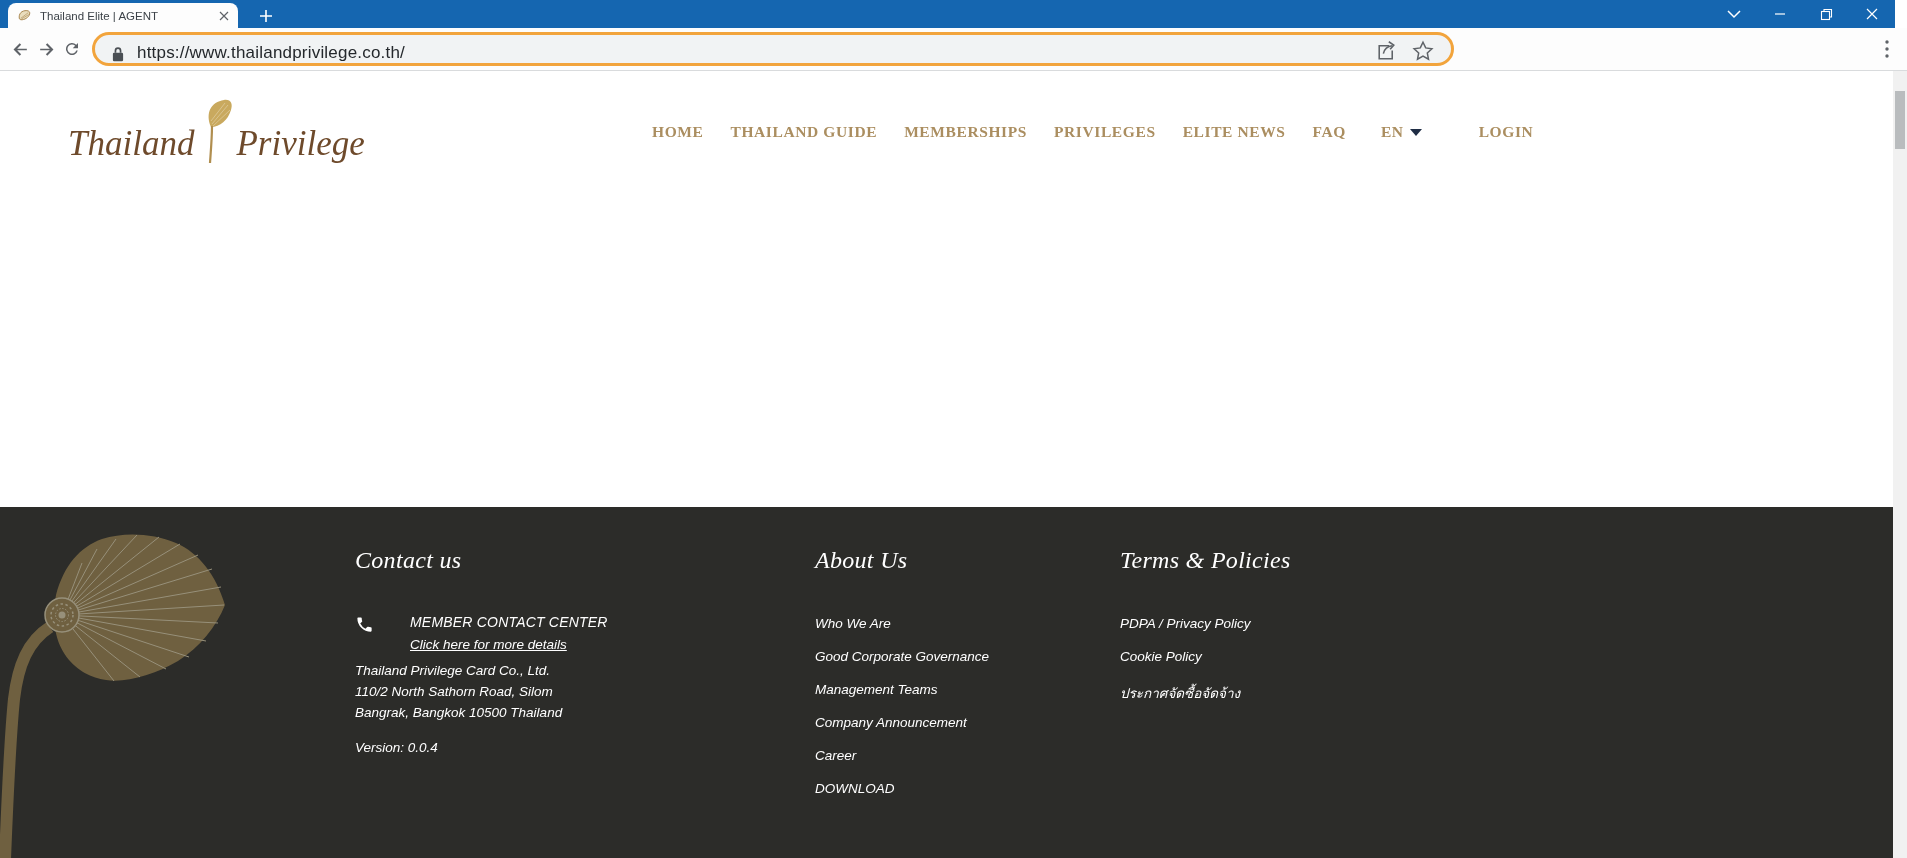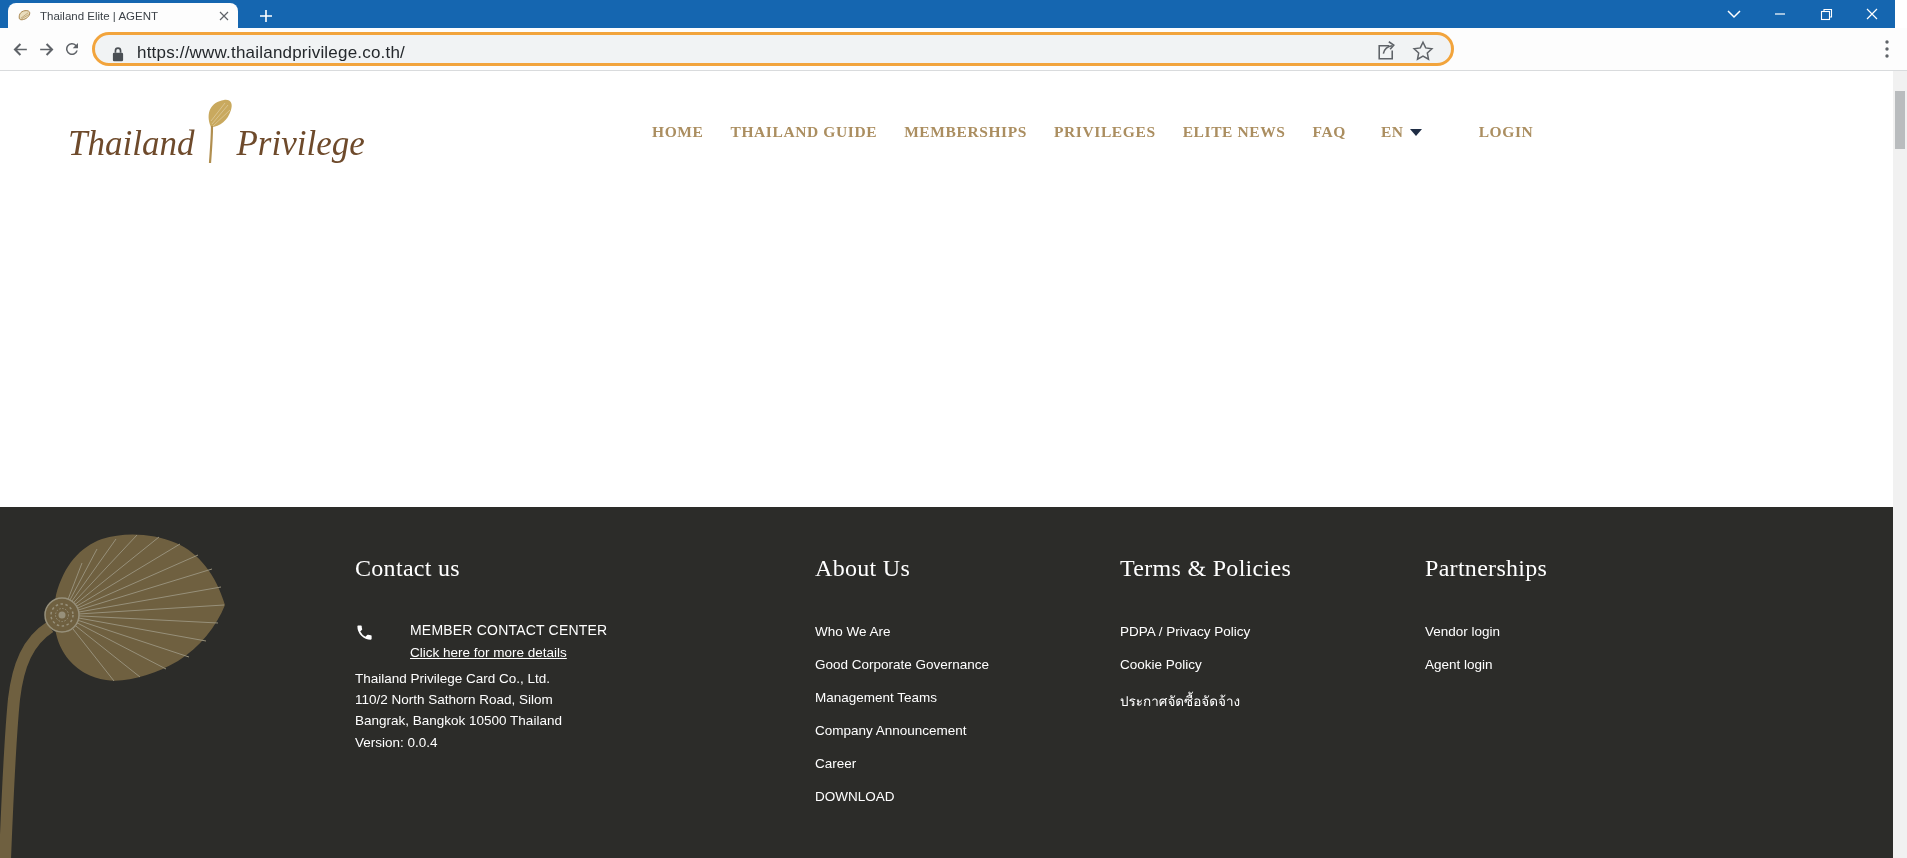--- a/index.html
+++ b/index.html
@@ -40,31 +40,31 @@
             font-size:15.5px;letter-spacing:.6px;color:#ab8e60;}
   .nav-item{white-space:nowrap;cursor:pointer;}
   .lang{display:flex;align-items:center;gap:6px;margin-left:8px;cursor:pointer;text-align:center;}
   .tri-down{width:0;height:0;border-left:6px solid transparent;border-right:6px solid transparent;
             border-top:7px solid #1f2d45;}
   .login{margin-left:30px;cursor:pointer;}
 
   
   .footer{position:absolute;left:0;right:0;top:436px;height:351px;background:#2c2c29;color:#fff;}
   .lotus{position:absolute;left:-6px;top:2px;pointer-events:none;}
-  .fcol{position:absolute;top:48px;}
+  .fcol{position:absolute;top:40px;font-style:italic;}
   .fheading{font-family:"Liberation Serif","DejaVu Serif",serif;font-size:24px;font-weight:500;
             margin:0;color:#fff;letter-spacing:.3px;}
   .flinks{margin-top:42px;}
   .flink{font-size:13.5px;margin-bottom:18px;cursor:pointer;white-space:nowrap;}
   .contact-block{position:relative;margin-top:40px;}
   .phone-ic{position:absolute;left:0;top:1px;}
   .cc-label{margin-left:55px;font-size:14px;letter-spacing:.2px;}
   .cc-link{margin-left:55px;margin-top:7px;font-size:13.5px;text-decoration:underline;cursor:pointer;display:block;width:max-content;}
   .addr{margin-top:8px;font-size:13.5px;line-height:21px;}
-  .version{margin-top:4px;font-size:13.5px;}
+  .version{margin-top:17px;font-size:13.5px;}
 
   
   .scrollbar{position:absolute;right:0;top:71px;width:14px;height:787px;background:#f1f1f1;}
   .scroll-thumb{position:absolute;left:2px;top:20px;width:10px;height:58px;background:#b9bcbe;}
 </style>
 </head>
 <body>
 
 <div id="stage">
 
@@ -252,27 +252,20 @@
 
       <div class="fcol" style="left:1120px;">
         <h2 class="fheading">Terms &amp; Policies</h2>
         <div class="flinks">
           <div class="flink">PDPA / Privacy Policy</div>
           <div class="flink">Cookie Policy</div>
           <div class="flink">ประกาศจัดซื้อจัดจ้าง</div>
         </div>
       </div>
 
-      <div class="fcol" style="left:1425px;">
-        <h2 class="fheading">Partnerships</h2>
-        <div class="flinks">
-          <div class="flink">Vendor login</div>
-          <div class="flink">Agent login</div>
-        </div>
-      </div>
     </div>
   </div>
 
   <div class="scrollbar">
     <div class="scroll-thumb"></div>
   </div>
 
 </div>
 
 </body></html>

